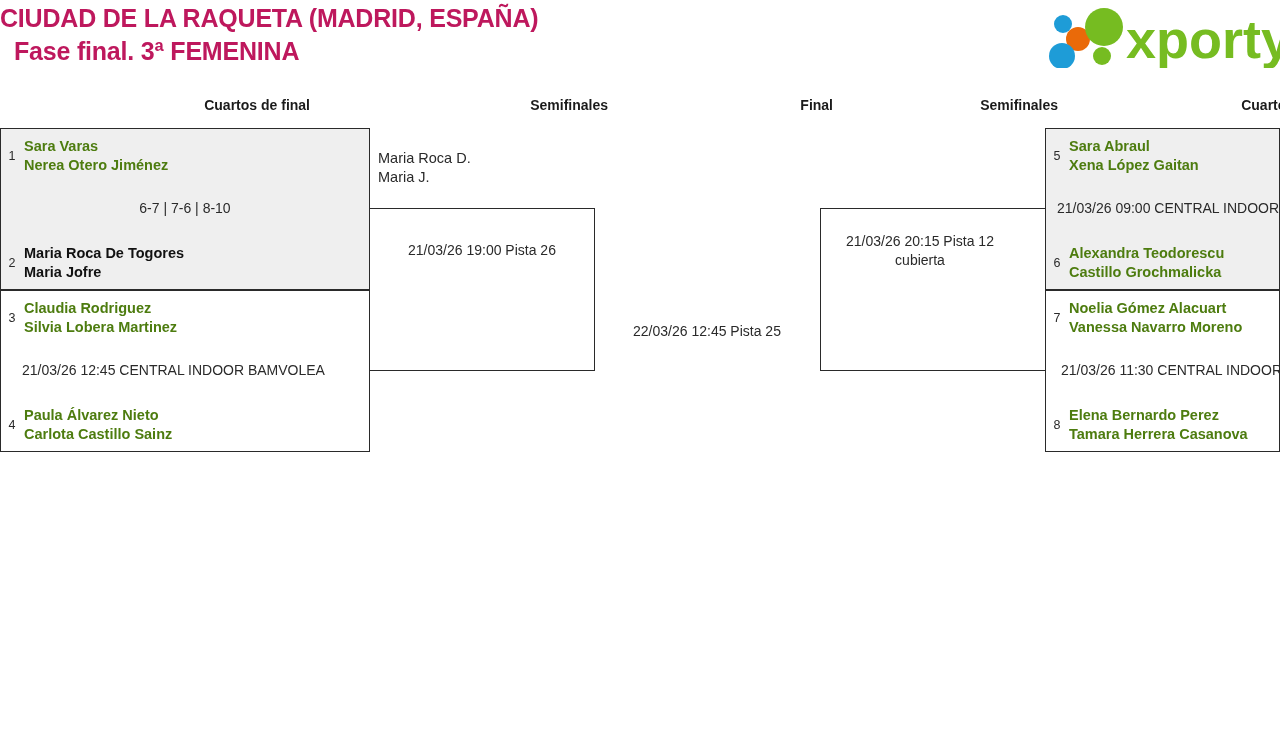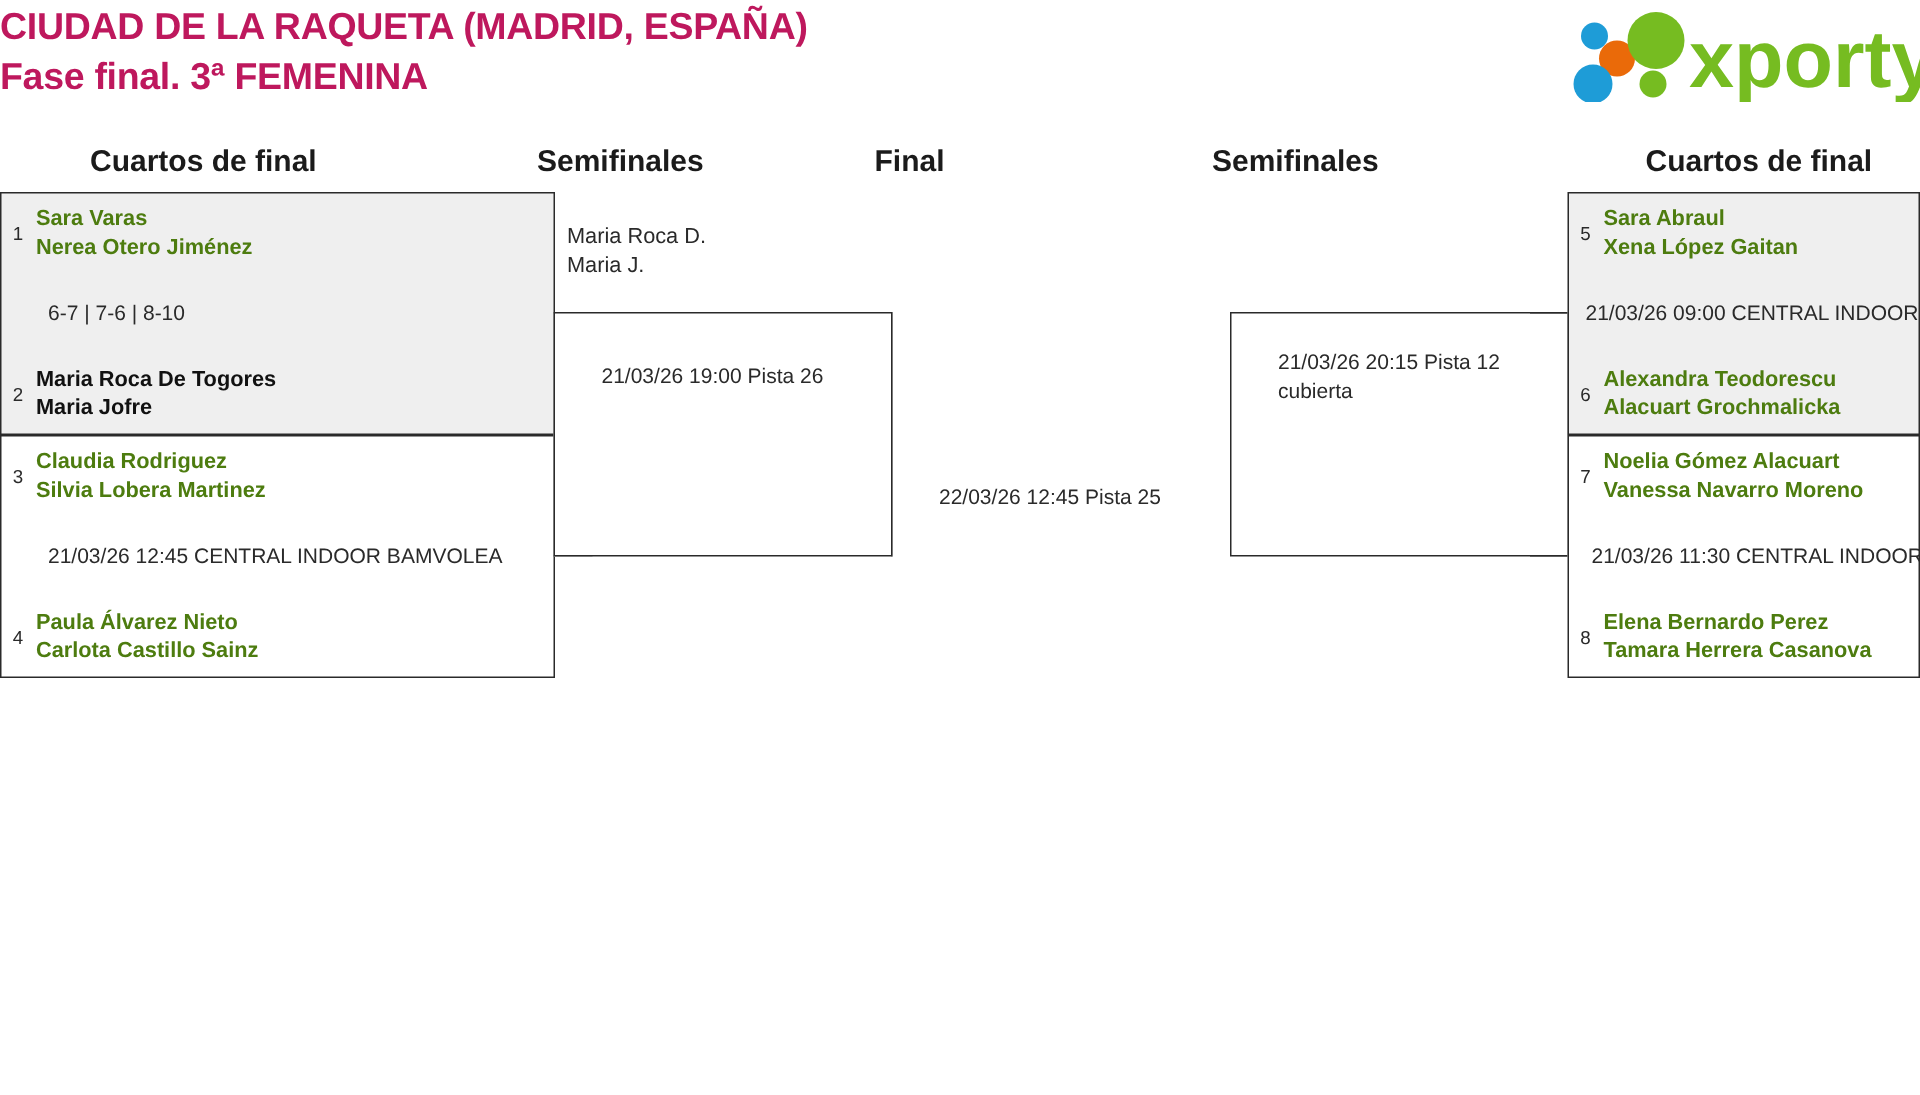--- a/index.html
+++ b/index.html
@@ -13,31 +13,31 @@
   }
 
   #root { position: relative; width: 1280px; height: 730px; }
 
   
   .hdr-title {
     position: absolute; left: 0px; top: 2px;
     font-size: 25px; font-weight: 700; line-height: 33px;
     letter-spacing: -0.2px; color: #be185d; white-space: nowrap;
   }
-  .hdr-title .line2 { display: block; }
+  .hdr-title .line2 { display: block; margin-left: 14px; }
 
   
   .logo { position: absolute; left: 1048px; top: 4px; width: 232px; height: 64px; }
   .logo svg { display: block; }
 
   
   .round-hdr {
     position: absolute; top: 97px;
-    font-size: 20px; font-weight: 700; color: #1b1b1b;
-    text-align: left; white-space: nowrap;
+    font-size: 14px; font-weight: 700; color: #1b1b1b;
+    text-align: right; white-space: nowrap;
   }
 
   
   .qf-box {
     position: absolute;
     border: 1px solid #2a2a2a;
     background: #ffffff;
   }
   .qf-box.played { background: #efefef; }
 
@@ -70,21 +70,21 @@
     padding-left: 4px;
     font-weight: bold;
   }
   .names.winner { font-weight: 700; color: #111111; }
   .names div { white-space: nowrap; }
 
   
   .meta {
     position: absolute;
     font-size: 14px; line-height: 19px; color: #2a2a2a;
-    text-align: left; white-space: nowrap; padding-left: 32px;
+    text-align: center; white-space: nowrap;
   }
   .meta.wrap { white-space: normal; }
 
   
   .float-names {
     position: absolute;
     font-size: 14.5px; line-height: 19px; color: #2a2a2a;
     white-space: nowrap;
   }
 </style>
@@ -194,21 +194,21 @@
       <div>Xena López Gaitan</div>
     </span>
   </div>
 
   <div class="meta" style="left:1045px; top:199px; width:370px; text-align:left; padding-left:12px;">21/03/26 09:00 CENTRAL INDOOR BAMVOLEA</div>
 
   <div class="team" style="left:1049px; top:243px; width:231px; height:40px;">
     <span class="seed">6</span>
     <span class="names">
       <div>Alexandra Teodorescu</div>
-      <div>Alacuart Grochmalicka</div>
+      <div>Castillo Grochmalicka</div>
     </span>
   </div>
 
   <div class="qf-box" style="left:1045px; top:290px; width:235px; height:162px;"></div>
 
   <div class="team" style="left:1049px; top:298px; width:231px; height:40px;">
     <span class="seed">7</span>
     <span class="names">
       <div>Noelia Gómez Alacuart</div>
       <div>Vanessa Navarro Moreno</div>

